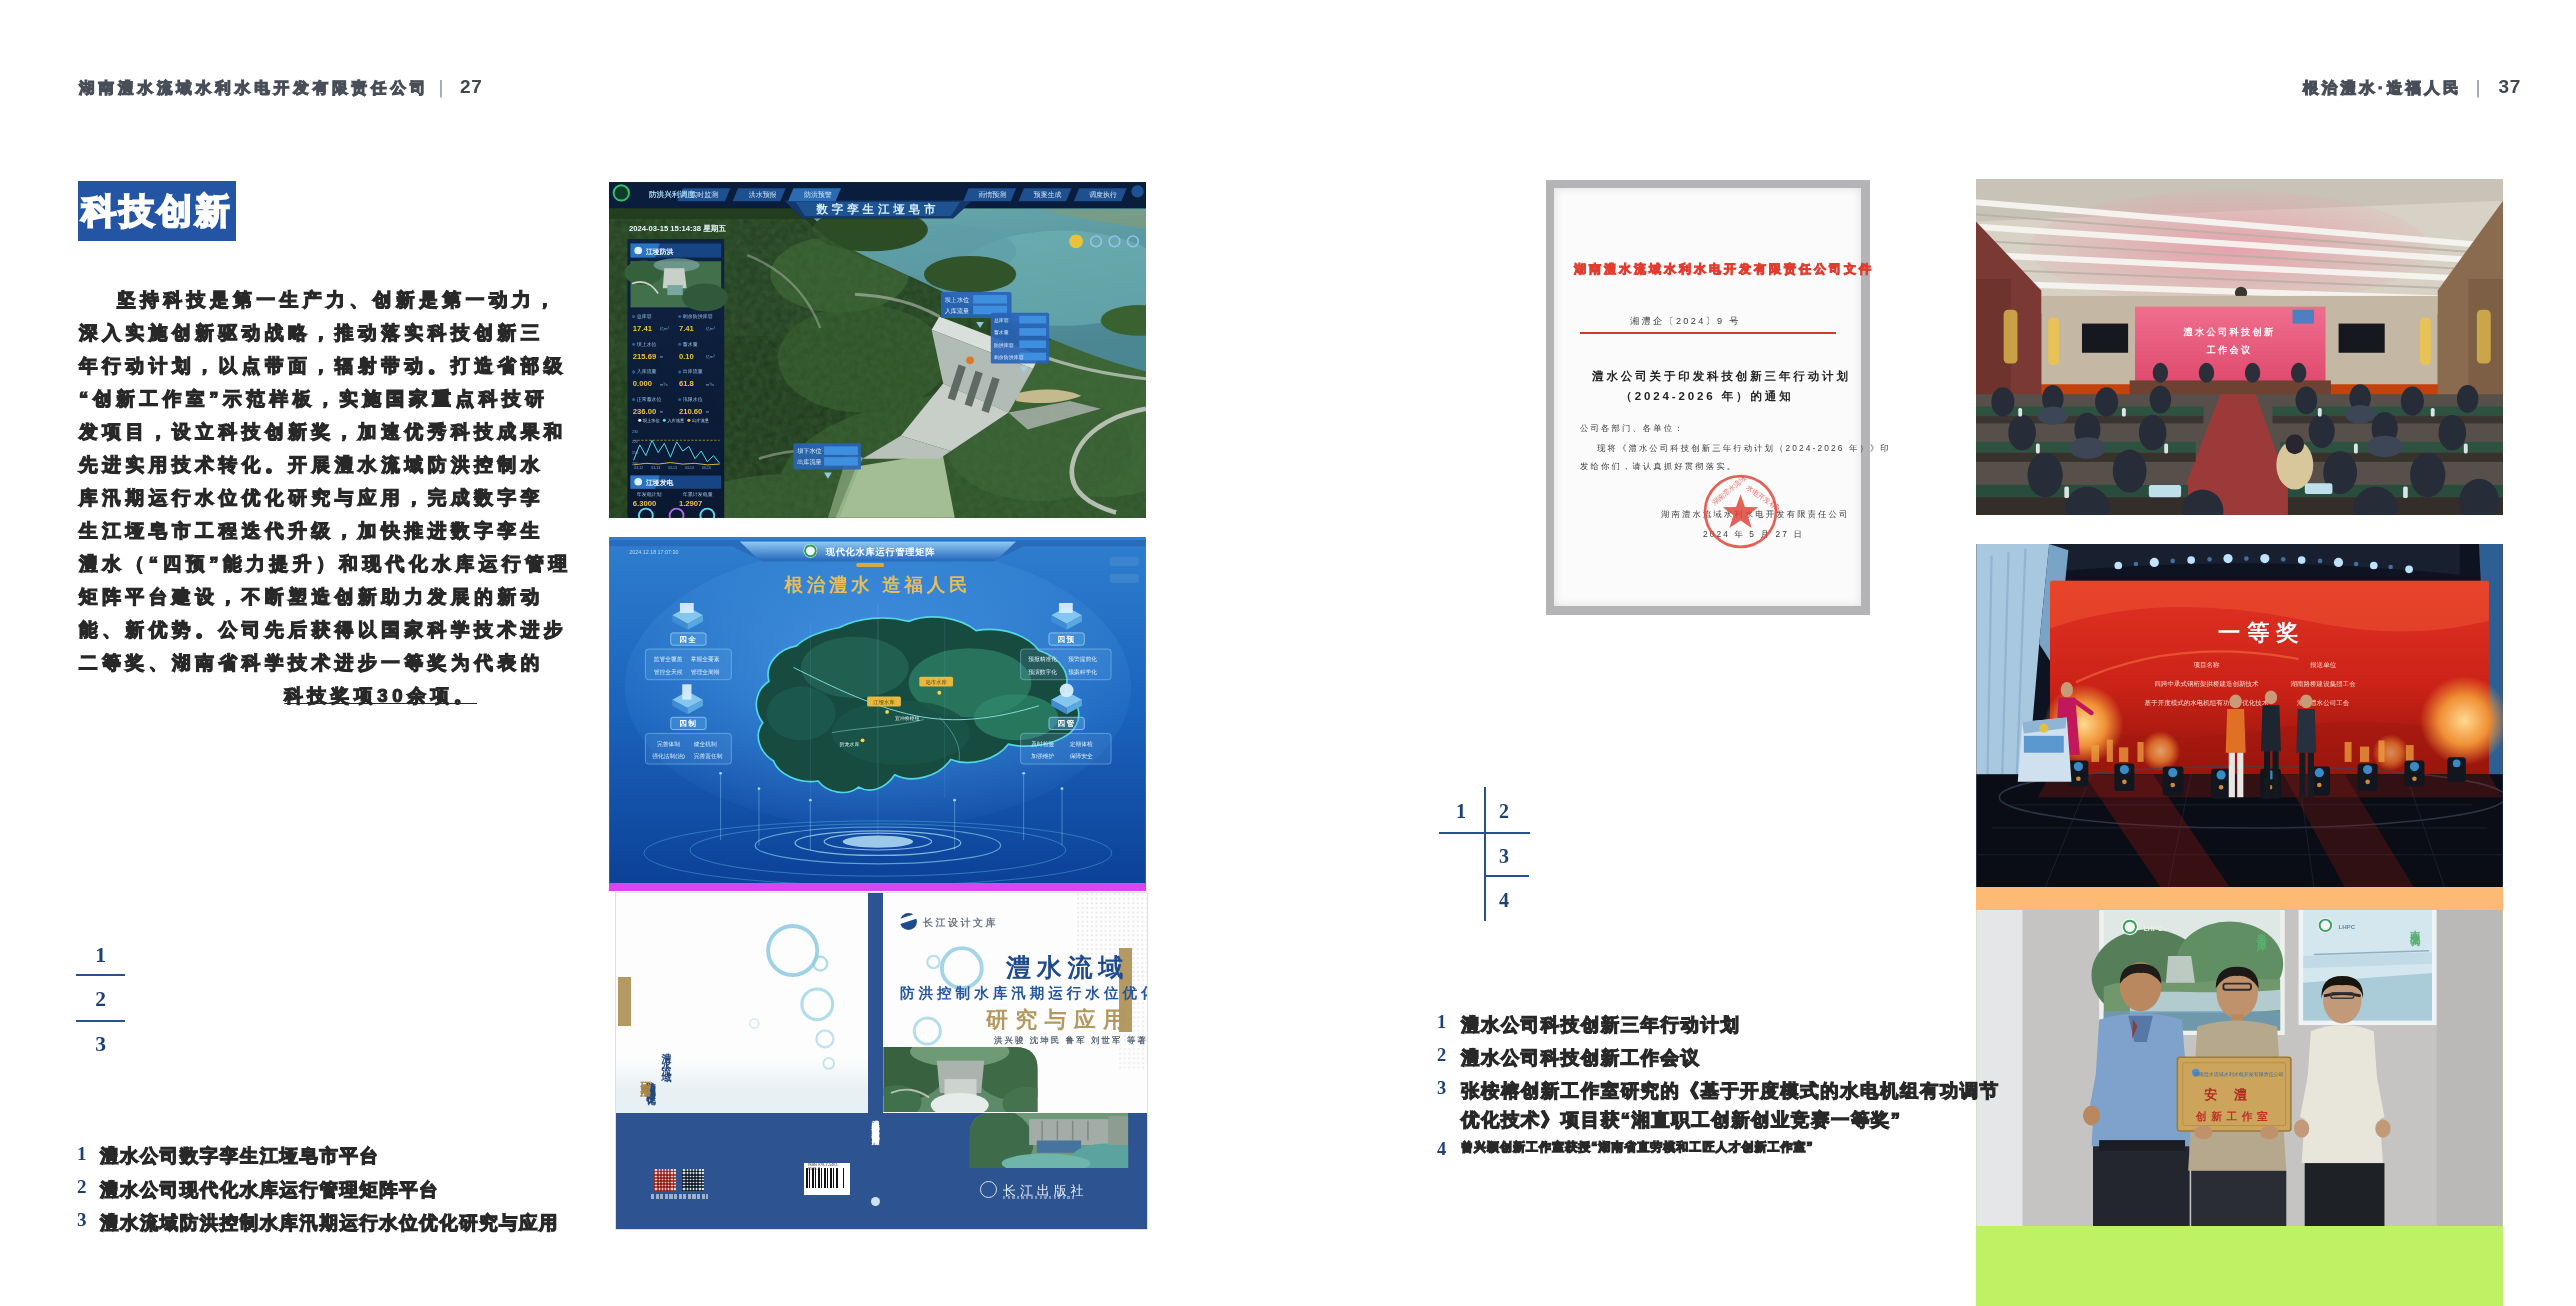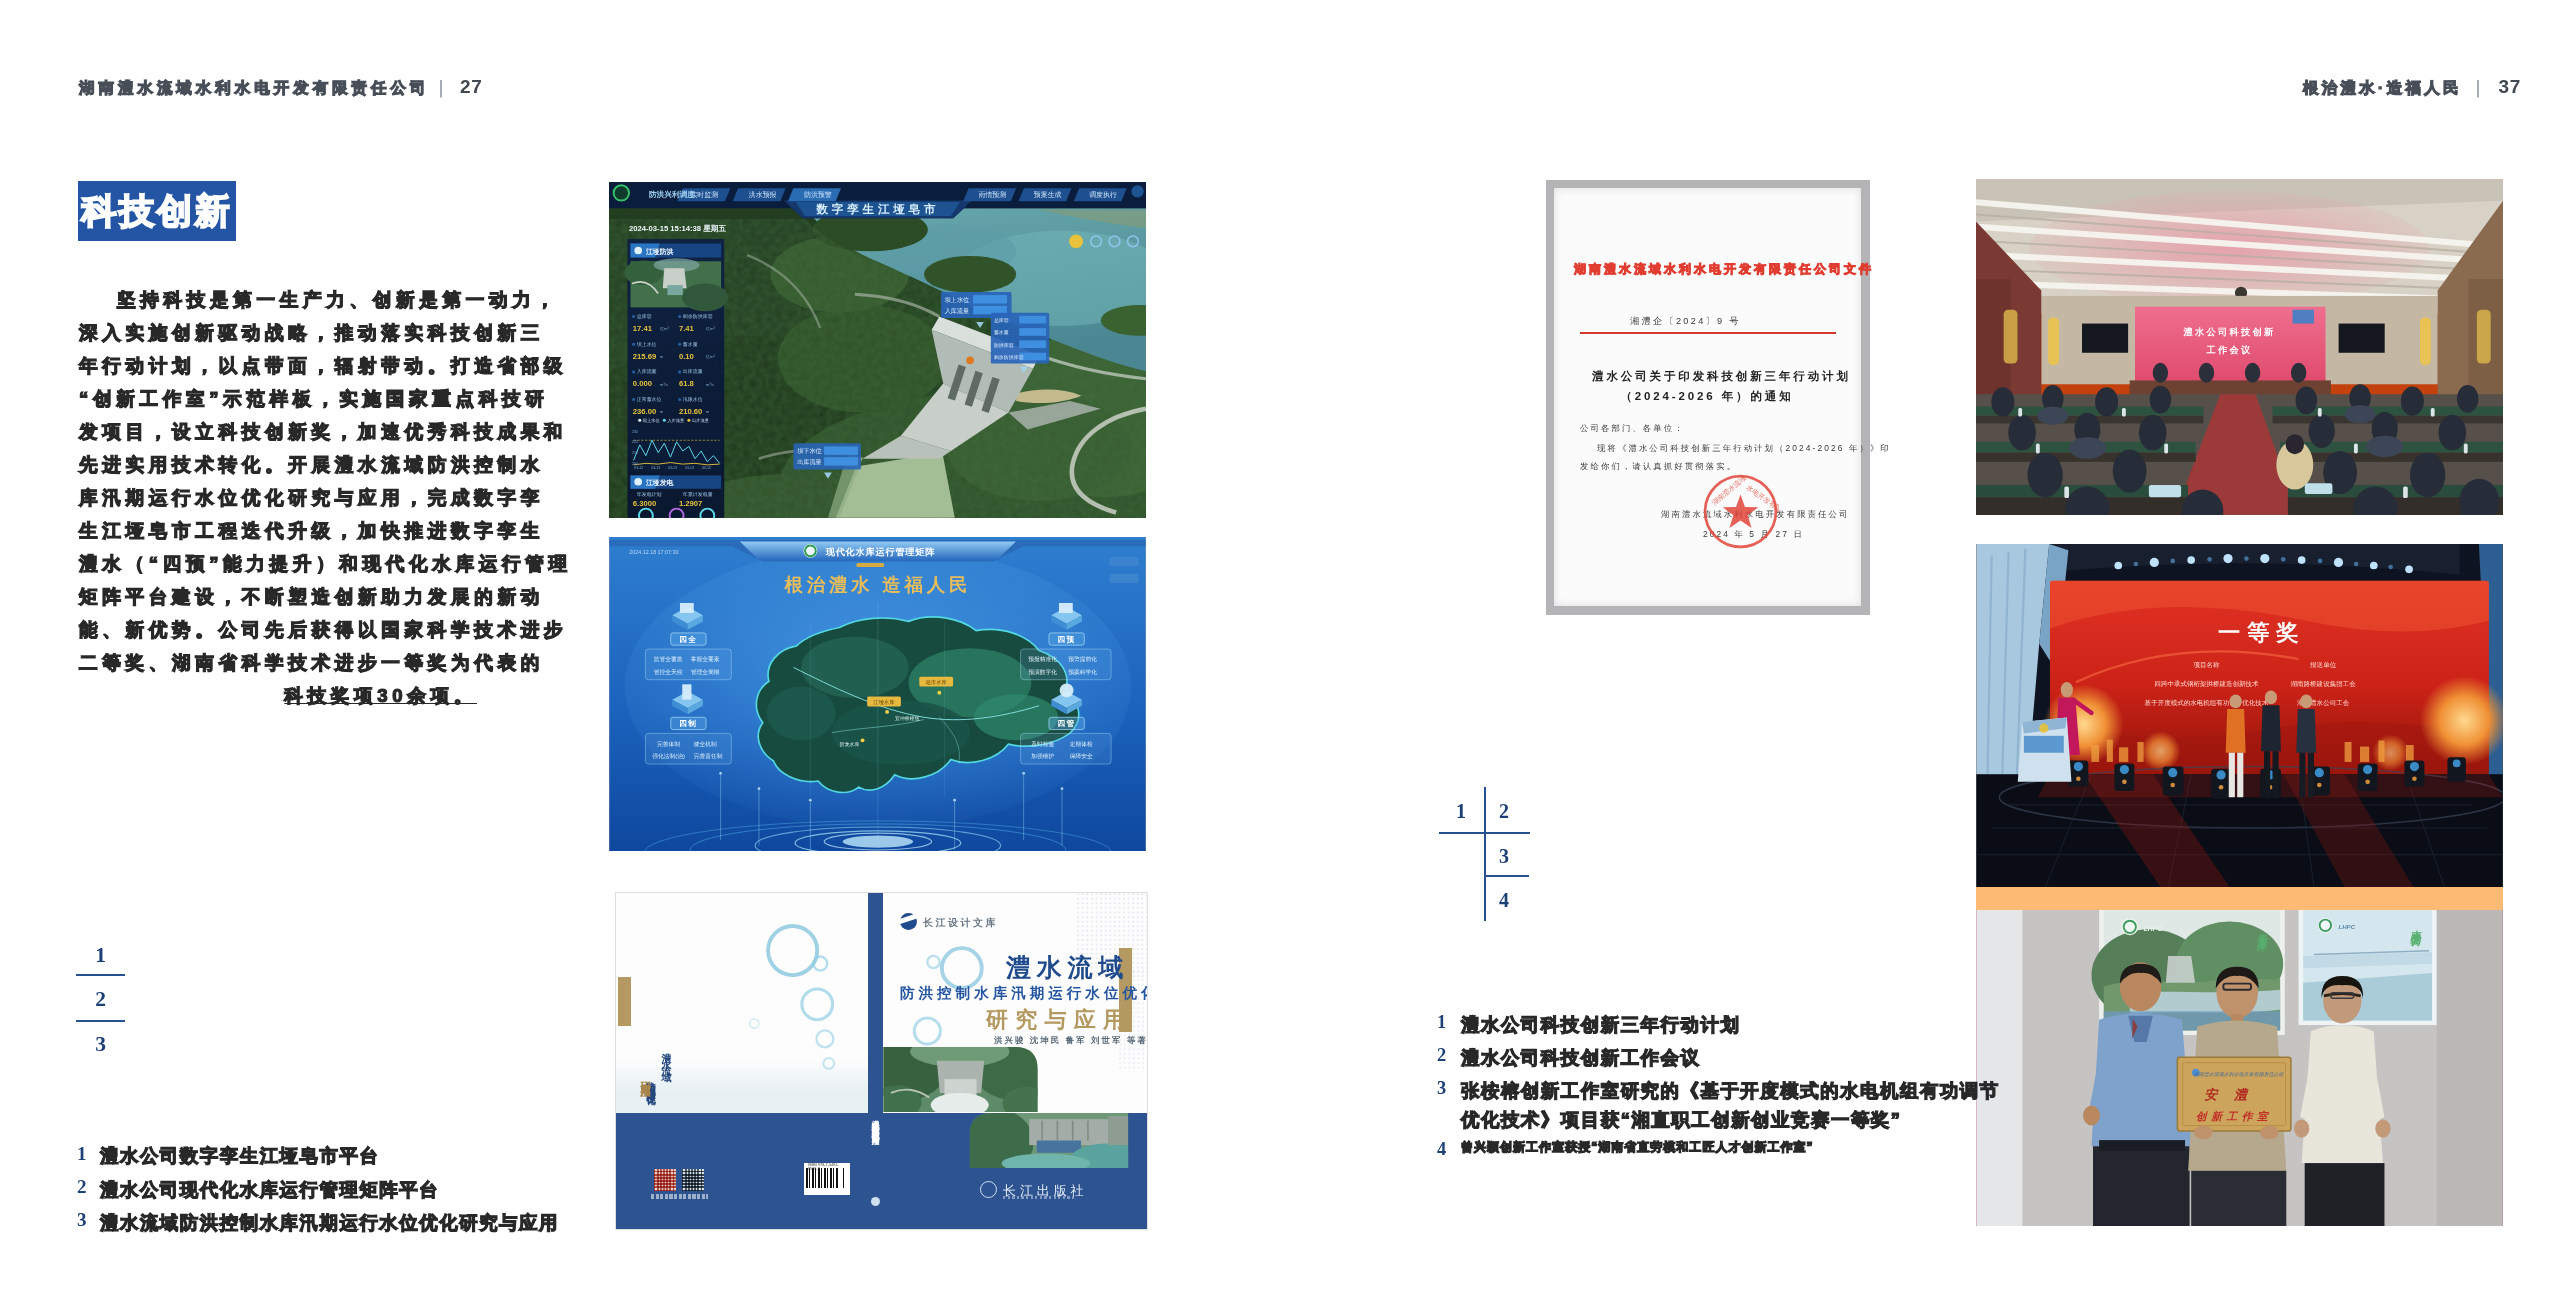--- a/index.html
+++ b/index.html
@@ -278,21 +278,21 @@
 </g>
 
 <g fill="none" stroke-width="2.5">
 <circle cx="48" cy="434" r="9" stroke="#59d8e8"></circle>
 <circle cx="88" cy="434" r="9" stroke="#b06ae0"></circle>
 <circle cx="128" cy="434" r="9" stroke="#59d8e8"></circle>
 </g>
 </svg>
 </div>
 
-<div class="abs" id="img2" style="left:609px;top:537px;width:537px;height:314px;background:#a3a3a3;overflow:hidden;">
+<div class="abs" id="img2" style="left:609px;top:537px;width:537px;height:354px;background:#d946ef;overflow:hidden;">
 <svg width="537" height="346" viewBox="0 0 699 451">
 <defs>
 <linearGradient id="bg2" x1="0" y1="0" x2="0" y2="1">
 <stop offset="0" stop-color="#2e7ecf"></stop>
           <stop offset="0.5" stop-color="#1b63bd"></stop>
           <stop offset="1" stop-color="#0c4197"></stop>
 </linearGradient>
 <radialGradient id="glow2" cx="0.5" cy="0.42" r="0.62">
 <stop offset="0" stop-color="#4797e2" stop-opacity="0.85"></stop>
           <stop offset="1" stop-color="#4797e2" stop-opacity="0"></stop>
@@ -851,21 +851,21 @@
 <ellipse cx="118" cy="190" rx="8" ry="10" fill="#c89a76"></ellipse>
 <path d="M107,200 L129,200 L135,275 L103,275 Z" fill="#c2185b"></path>
 <path d="M129,205 L150,220" stroke="#c2185b" stroke-width="6" stroke-linecap="round"></path>
 <path d="M60,232 L118,226 L124,310 L54,310 Z" fill="#cfe0ee"></path>
 <path d="M60,232 L118,226 L116,240 L62,247 Z" fill="#8fb4d4"></path>
 <rect x="62" y="250" width="52" height="22" fill="#3f86c8" opacity="0.8"></rect>
 <circle cx="88" cy="240" r="6" fill="#e8c23a" opacity="0.9"></circle>
 </svg>
 </div>
 
-<div class="abs" id="group" style="left:1976px;top:910px;width:527px;height:316px;background:#be185d;overflow:hidden;font-style:italic;">
+<div class="abs" id="group" style="left:1976px;top:910px;width:527px;height:396px;background:#bef264;overflow:hidden;">
 <svg width="527" height="316" viewBox="0 0 686 412">
 <rect x="0" y="0" width="686" height="412" fill="#c6c4c2"></rect>
 <rect x="0" y="0" width="60" height="412" fill="#e4e6e8"></rect>
 <rect x="600" y="0" width="86" height="412" fill="#bBb9b7"></rect>
 
 <g>
 <rect x="160" y="0" width="242" height="163" fill="#eef0ee"></rect>
 <rect x="166" y="0" width="230" height="157" fill="#dfe8e4"></rect>
 <ellipse cx="225" cy="85" rx="75" ry="60" fill="#567e59"></ellipse>
 <ellipse cx="330" cy="70" rx="70" ry="55" fill="#5f8f62"></ellipse>

